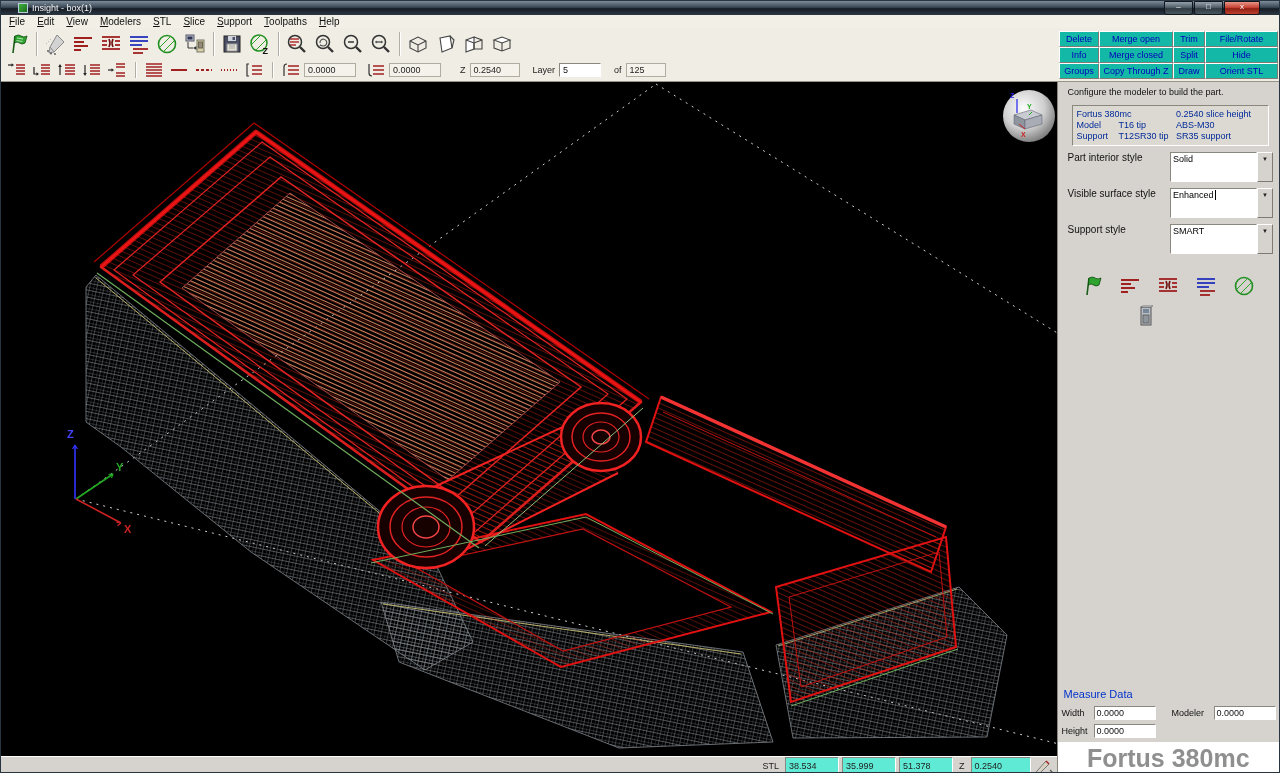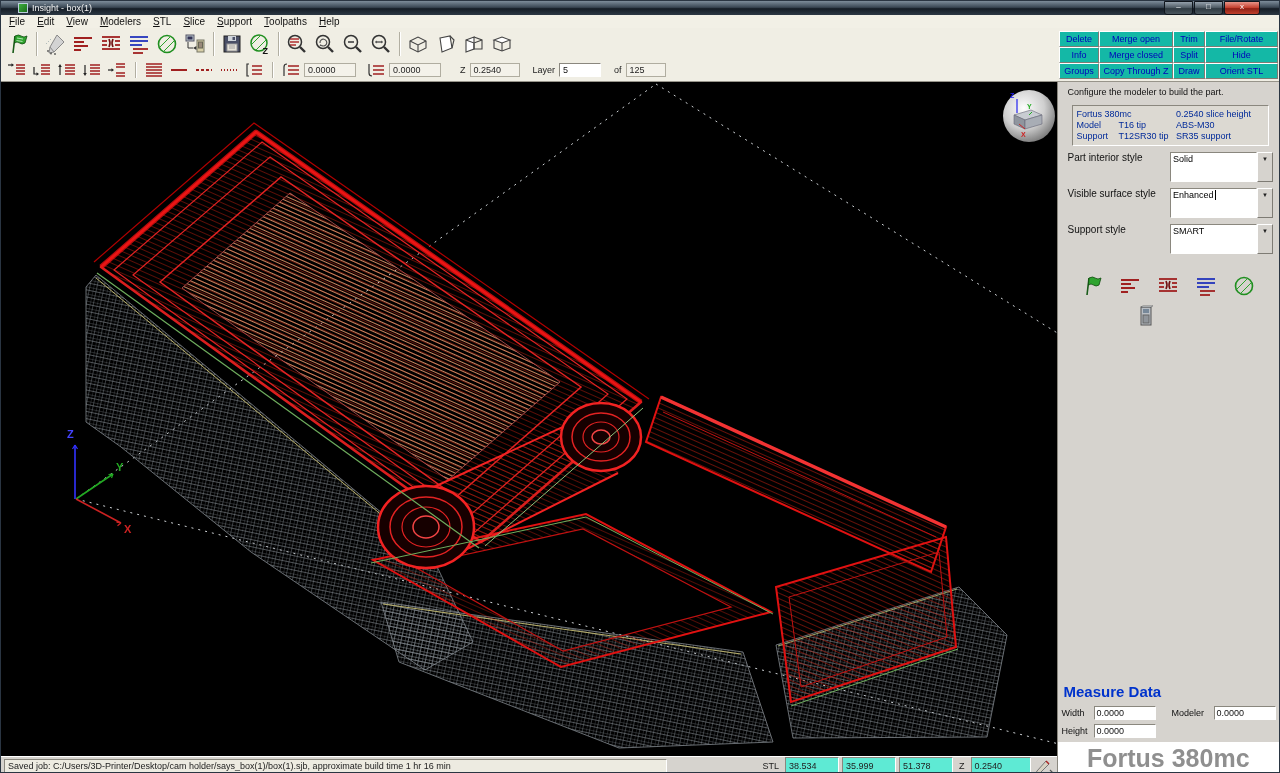--- a/index.html
+++ b/index.html
@@ -61,21 +61,21 @@
   .setrow{display:flex;align-items:flex-start;margin:6px 6px 0 10px;font-size:10px}
   .setlabel{flex:1;color:#111}
   .combo{display:flex;width:103px;height:30px}
   .combo-val{flex:1;background:#fff;border:1px solid;border-color:#8a877e #fff #fff #8a877e;font-size:9px;padding:0 2px;line-height:13px;color:#000;overflow:hidden}
   .caret::after{content:"";border-left:1px solid #000;margin-left:1px}
   .combo-btn{width:14px;border:1px solid;border-color:#fff #7e7b74 #7e7b74 #fff;background:#d6d3ce;font-size:6px;line-height:13px;text-align:center;color:#222}
   .picons{display:flex;gap:14px;margin:20px 0 0 22px;align-items:center}
   .picon2{margin:6px 0 0 76px}
   .spacer{flex:1}
   .measure{margin:0 2px 2px 4px}
-  .m-title{font-size:15px;font-weight:bold;color:#0033cc;margin:0 0 4px 2px}
+  .m-title{font-size:11px;font-weight:normal;color:#0033cc;margin:0 0 4px 2px}
   .m-grid{display:grid;grid-template-columns:32px 62px 16px 42px 62px;grid-auto-rows:18px;align-items:center;font-size:9px;color:#111}
   .mfield{border:1px solid;border-color:#8a877e #fff #fff #8a877e;background:#fff;height:12px;line-height:12px;font-size:9px;padding:0 2px}
   .brand{height:33px;background:#fff;display:flex;align-items:center;justify-content:center;
          font-size:25px;font-weight:bold;color:#8f8f8f}
 </style>
 </head>
 <body>
 
 <div class="titlebar">
   <div class="appicon"></div>
@@ -496,21 +496,20 @@
           <text x="1009" y="16" font-size="7" font-weight="bold" fill="#2222ee">Z</text>
           <path d="M1028 33 l3 -3" stroke="#22aa22" stroke-width="1"></path>
           <text x="1026" y="27" font-size="7" font-weight="bold" fill="#22aa22">Y</text>
           <path d="M1018 42 l6 5" stroke="#cc2222" stroke-width="1"></path>
           <text x="1020" y="55" font-size="7" font-weight="bold" fill="#cc2222">X</text>
         </g>
       </svg>
     </div>
 
     <div class="statusbar">
-      <div class="s-msg">Saved job:  C:/Users/3D-Printer/Desktop/cam holder/says_box(1)/box(1).sjb,  approximate build time 1 hr 16 min</div>
       <div class="s-spacer"></div>
       <span class="lbl">STL</span>
       <div class="s-val">38.534</div>
       <div class="s-val">35.999</div>
       <div class="s-val">51.378</div>
       <span class="lbl">Z</span>
       <div class="s-val" style="width:52px">0.2540</div>
       <div style="width:20px;height:16px">
         <svg width="20" height="16" viewBox="0 0 20 16">
             <path d="M3 13 L12 3 L15 6 L6 15 L2 15 Z" fill="#d8d2c2" stroke="#777"></path>

